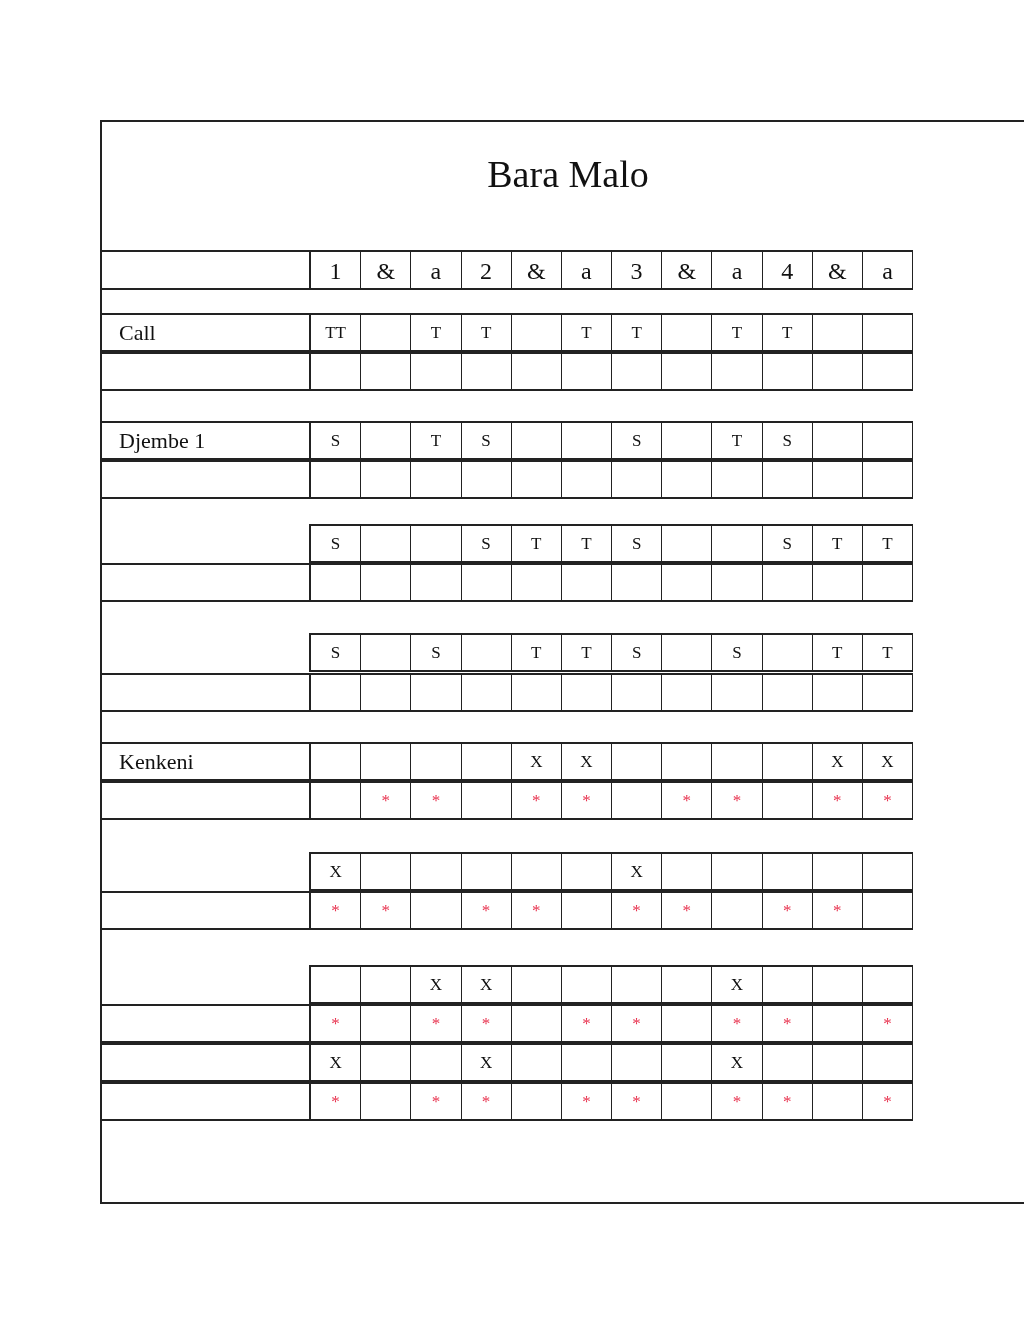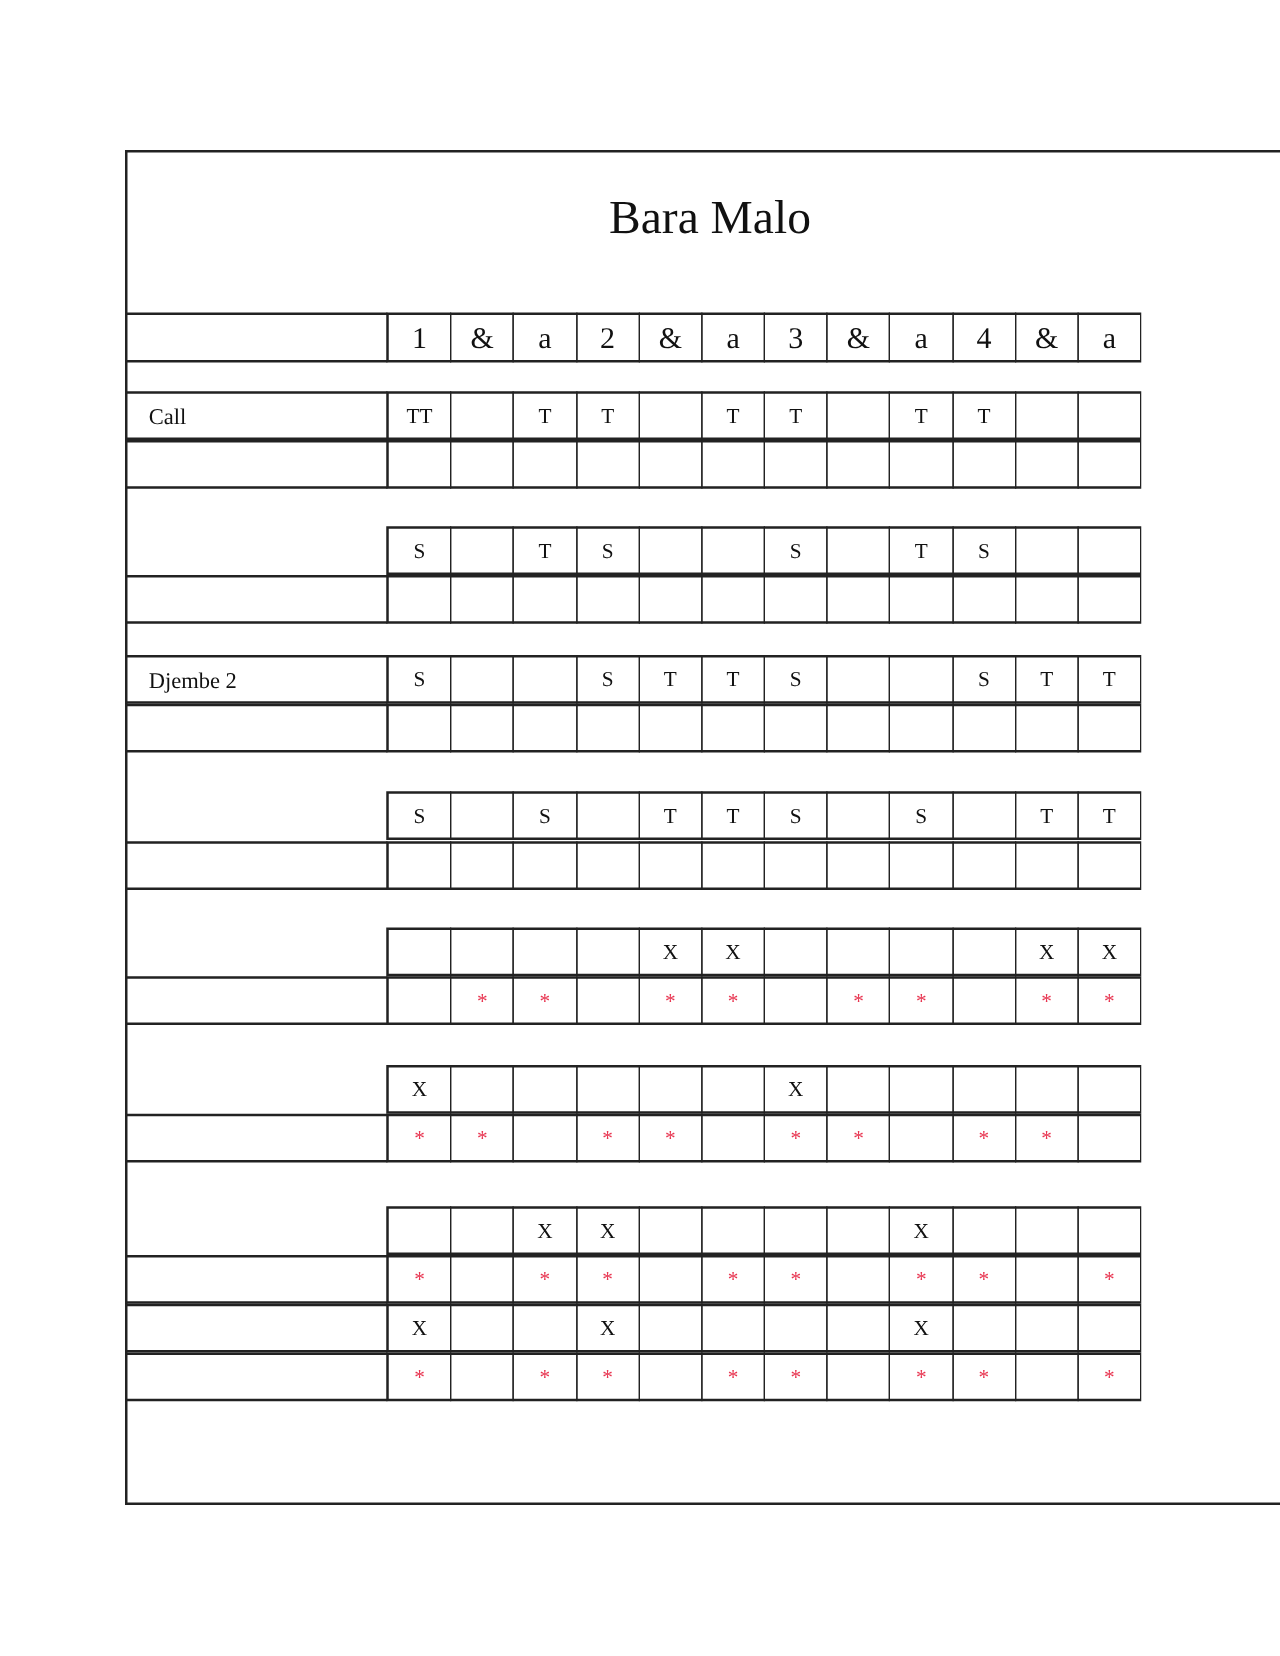--- a/index.html
+++ b/index.html
@@ -1,20 +1,20 @@
 <!DOCTYPE html>
 <html><head>
 <meta charset="utf-8">
 <style>
   html, body { margin:0; padding:0; background:#ffffff; }
   body { width:1024px; height:1325px; position:relative; font-family:"Liberation Serif", "DejaVu Serif", serif; color:#111; overflow:hidden; }
   .sheet { position:absolute; left:100px; top:120px; width:936px; height:1084px; border:2px solid #222; box-sizing:border-box;padding-left:16px; }
   .title { position:absolute; left:0; right:0; top:30px; text-align:center; font-size:38px; color:#111; }
   .row { position:absolute; left:100px; width:813px; height:39px; box-sizing:border-box; }
-  .row .label { position:absolute; left:0; top:0; width:210px; height:100%; border-top:2px solid #222; border-bottom:2px solid #222; box-sizing:border-box; font-size:18px; padding-left:19px; line-height:36px; }
+  .row .label { position:absolute; left:0; top:0; width:210px; height:100%; border-top:2px solid #222; border-bottom:2px solid #222; box-sizing:border-box; font-size:22px; padding-left:19px; line-height:36px; }
   .row .cells { position:absolute; left:210px; top:0; right:0; height:100%; display:flex; }
   .row .cell { flex:1 1 0; border:1px solid #222; border-top-width:2px; border-bottom-width:2px; margin-left:-1px; box-sizing:border-box; text-align:center; font-size:17px; line-height:36px; }
   .row .cell:first-child { border-left-width:2px; }
   .header .cell { font-size:24px; line-height:38px; }
   .accent { color:#e8334f; font-size:20px; }
 </style>
 </head>
 <body>
 
 <div class="sheet">
@@ -67,20 +67,21 @@
         <div class="cell"></div>
         <div class="cell"></div>
         <div class="cell"></div>
         <div class="cell"></div>
         <div class="cell"></div>
         <div class="cell"></div>
         <div class="cell"></div>
       </div>
     </div>
     <div class="row" style="top: 421px; height: 39px;">
+      <div class="label">Djembe 1</div>
       <div class="cells">
         <div class="cell">S</div>
         <div class="cell"></div>
         <div class="cell">T</div>
         <div class="cell">S</div>
         <div class="cell"></div>
         <div class="cell"></div>
         <div class="cell">S</div>
         <div class="cell"></div>
         <div class="cell">T</div>
@@ -100,21 +101,20 @@
         <div class="cell"></div>
         <div class="cell"></div>
         <div class="cell"></div>
         <div class="cell"></div>
         <div class="cell"></div>
         <div class="cell"></div>
         <div class="cell"></div>
       </div>
     </div>
     <div class="row" style="top: 524px; height: 39px;">
-      <div class="label">Djembe 2</div>
       <div class="cells">
         <div class="cell">S</div>
         <div class="cell"></div>
         <div class="cell"></div>
         <div class="cell">S</div>
         <div class="cell">T</div>
         <div class="cell">T</div>
         <div class="cell">S</div>
         <div class="cell"></div>
         <div class="cell"></div>
@@ -167,20 +167,21 @@
         <div class="cell"></div>
         <div class="cell"></div>
         <div class="cell"></div>
         <div class="cell"></div>
         <div class="cell"></div>
         <div class="cell"></div>
         <div class="cell"></div>
       </div>
     </div>
     <div class="row" style="top: 742px; height: 39px;">
+      <div class="label">Kenkeni</div>
       <div class="cells">
         <div class="cell"></div>
         <div class="cell"></div>
         <div class="cell"></div>
         <div class="cell"></div>
         <div class="cell">X</div>
         <div class="cell">X</div>
         <div class="cell"></div>
         <div class="cell"></div>
         <div class="cell"></div>

